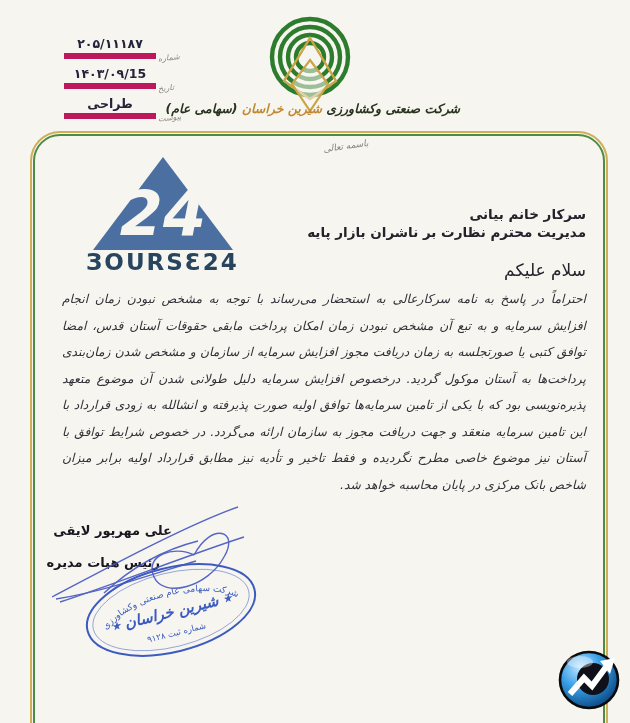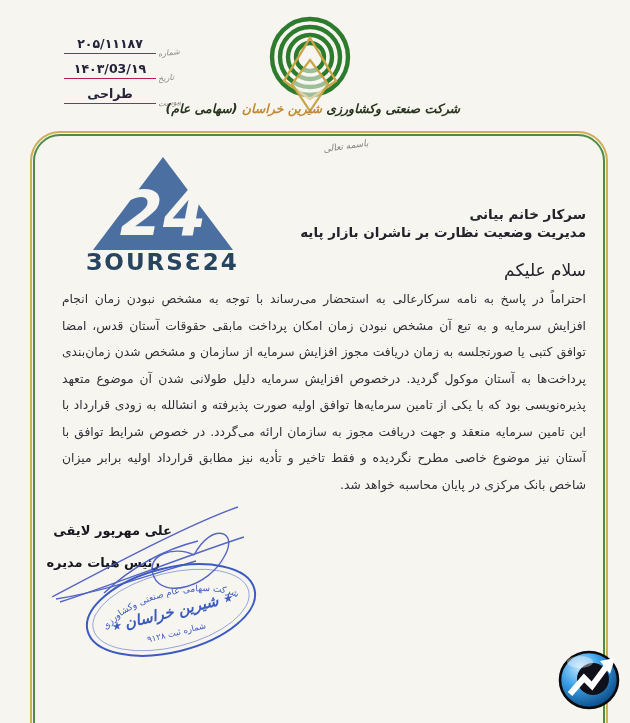--- a/index.html
+++ b/index.html
@@ -7,21 +7,21 @@
     position:relative;width:630px;height:723px;margin:0 auto;
     background:#f7f5f0;overflow:hidden;
     font-family:"DejaVu Sans","Liberation Sans",sans-serif;
     box-shadow:0 0 4px rgba(0,0,0,.25);
   }
   
   .ref-block{position:absolute;left:64px;top:36px;width:92px;direction:rtl;}
   .ref-row{position:relative;margin-bottom:7px;}
   .ref-value{
     display:block;text-align:center;font-size:12.5px;font-weight:bold;
-    color:#23233a;border-bottom:1px solid #be185d;padding:0 2px 2px 2px;
+    color:#23233a;border-bottom:6px solid #be185d;padding:0 2px 2px 2px;
     letter-spacing:.5px;
   }
   .ref-label{
     position:absolute;right:-30px;bottom:-3px;width:28px;
     font-size:8px;color:#8d8a82;font-style:italic;transform:rotate(-6deg);
     text-align:left;
   }
   
   .logo{position:absolute;left:243px;top:13px;}
   .company-name{
@@ -49,21 +49,21 @@
     position:absolute;left:86px;top:249px;width:152px;text-align:center;
     font-size:23px;font-weight:600;letter-spacing:2px;color:#28455f;
   }
   
   .rtl-line{direction:rtl;position:absolute;left:62px;width:524px;text-align:right;color:#23232b;}
   .recipient{font-size:13.5px;font-weight:bold;}
   .salutation{font-size:17px;}
   .para{
     direction:rtl;position:absolute;left:62px;width:524px;
     font-size:12.3px;line-height:26.5px;color:#303036;
-    text-align:justify;text-align-last:right;
+    text-align:justify;text-align-last:right;font-style:italic;
   }
   .closing{font-size:12.3px;}
   
   .sig-name{position:absolute;left:60px;top:523px;width:112px;
     font-size:13px;font-weight:bold;color:#17171f;direction:rtl;white-space:nowrap;}
   .sig-title{position:absolute;left:56px;top:555px;width:104px;text-align:center;
     font-size:13px;font-weight:bold;color:#17171f;direction:rtl;white-space:nowrap;}
   .sig-svg{position:absolute;left:46px;top:503px;}
   .stamp-svg{position:absolute;left:76px;top:554px;}
   .corner-icon{position:absolute;left:555px;top:649px;}
@@ -72,21 +72,21 @@
 <body>
 
 <div class="page">
 
   <div class="ref-block">
     <div class="ref-row">
       <span class="ref-value">۲۰۵/۱۱۱۸۷</span>
       <span class="ref-label">شماره</span>
     </div>
     <div class="ref-row">
-      <span class="ref-value">۱۴۰۳/03/۱۹</span>
+      <span class="ref-value">۱۴۰۳/۰۹/15</span>
       <span class="ref-label">تاریخ</span>
     </div>
     <div class="ref-row">
       <span class="ref-value">طراحی</span>
       <span class="ref-label">پیوست</span>
     </div>
   </div>
 
   <svg class="logo" width="134" height="102" viewBox="0 0 134 102">
     <circle cx="67" cy="44" r="38" fill="none" stroke="#2d7c2e" stroke-width="4.4"></circle>
@@ -109,21 +109,21 @@
 
   <div class="bismillah">باسمه تعالی</div>
 
   <svg class="wm-triangle" width="140" height="93" viewBox="0 0 140 93">
     <polygon points="70,0 140,93 0,93" fill="#4a6fa0"></polygon>
     <text x="70" y="78" text-anchor="middle" font-size="62" font-weight="bold" font-style="italic" fill="#f7f5f0" font-family="DejaVu Sans, sans-serif">24</text>
   </svg>
   <div class="wm-text">ЗOURSƐ24</div>
 
   <div class="rtl-line recipient" style="top:206px">سرکار خانم بیانی</div>
-  <div class="rtl-line recipient" style="top:224px">مدیریت وضعیت نظارت بر ناشران بازار پایه</div>
+  <div class="rtl-line recipient" style="top:224px">مدیریت محترم نظارت بر ناشران بازار پایه</div>
   <div class="rtl-line salutation" style="top:260px">سلام علیکم</div>
 
   <div class="para" style="top:286px">احتراماً در پاسخ به نامه سرکارعالی به استحضار می‌رساند با توجه به مشخص نبودن زمان انجام افزایش سرمایه و به تبع آن مشخص نبودن زمان امکان پرداخت مابقی حقوقات آستان قدس، امضا توافق کتبی یا صورتجلسه به زمان دریافت مجوز افزایش سرمایه از سازمان و مشخص شدن زمان‌بندی پرداخت‌ها به آستان موکول گردید. درخصوص افزایش سرمایه دلیل طولانی شدن آن موضوع متعهد پذیره‌نویسی بود که با یکی از تامین سرمایه‌ها توافق اولیه صورت پذیرفته و انشالله به زودی قرارداد با این تامین سرمایه منعقد و جهت دریافت مجوز به سازمان ارائه می‌گردد. در خصوص شرایط توافق با آستان نیز موضوع خاصی مطرح نگردیده و فقط تاخیر و تأدیه نیز مطابق قرارداد اولیه برابر میزان شاخص بانک مرکزی در پایان محاسبه خواهد شد.</div>
 
   <div class="sig-name">علی مهرپور لایقی</div>
   <div class="sig-title">رئیس هیات مدیره</div>
 
   <svg class="sig-svg" width="200" height="104" viewBox="0 0 200 104">
     <g fill="none" stroke="#4456c0" stroke-width="1.4" opacity="0.9">
       <path d="M6 94 C 48 72, 140 22, 192 4"></path>

